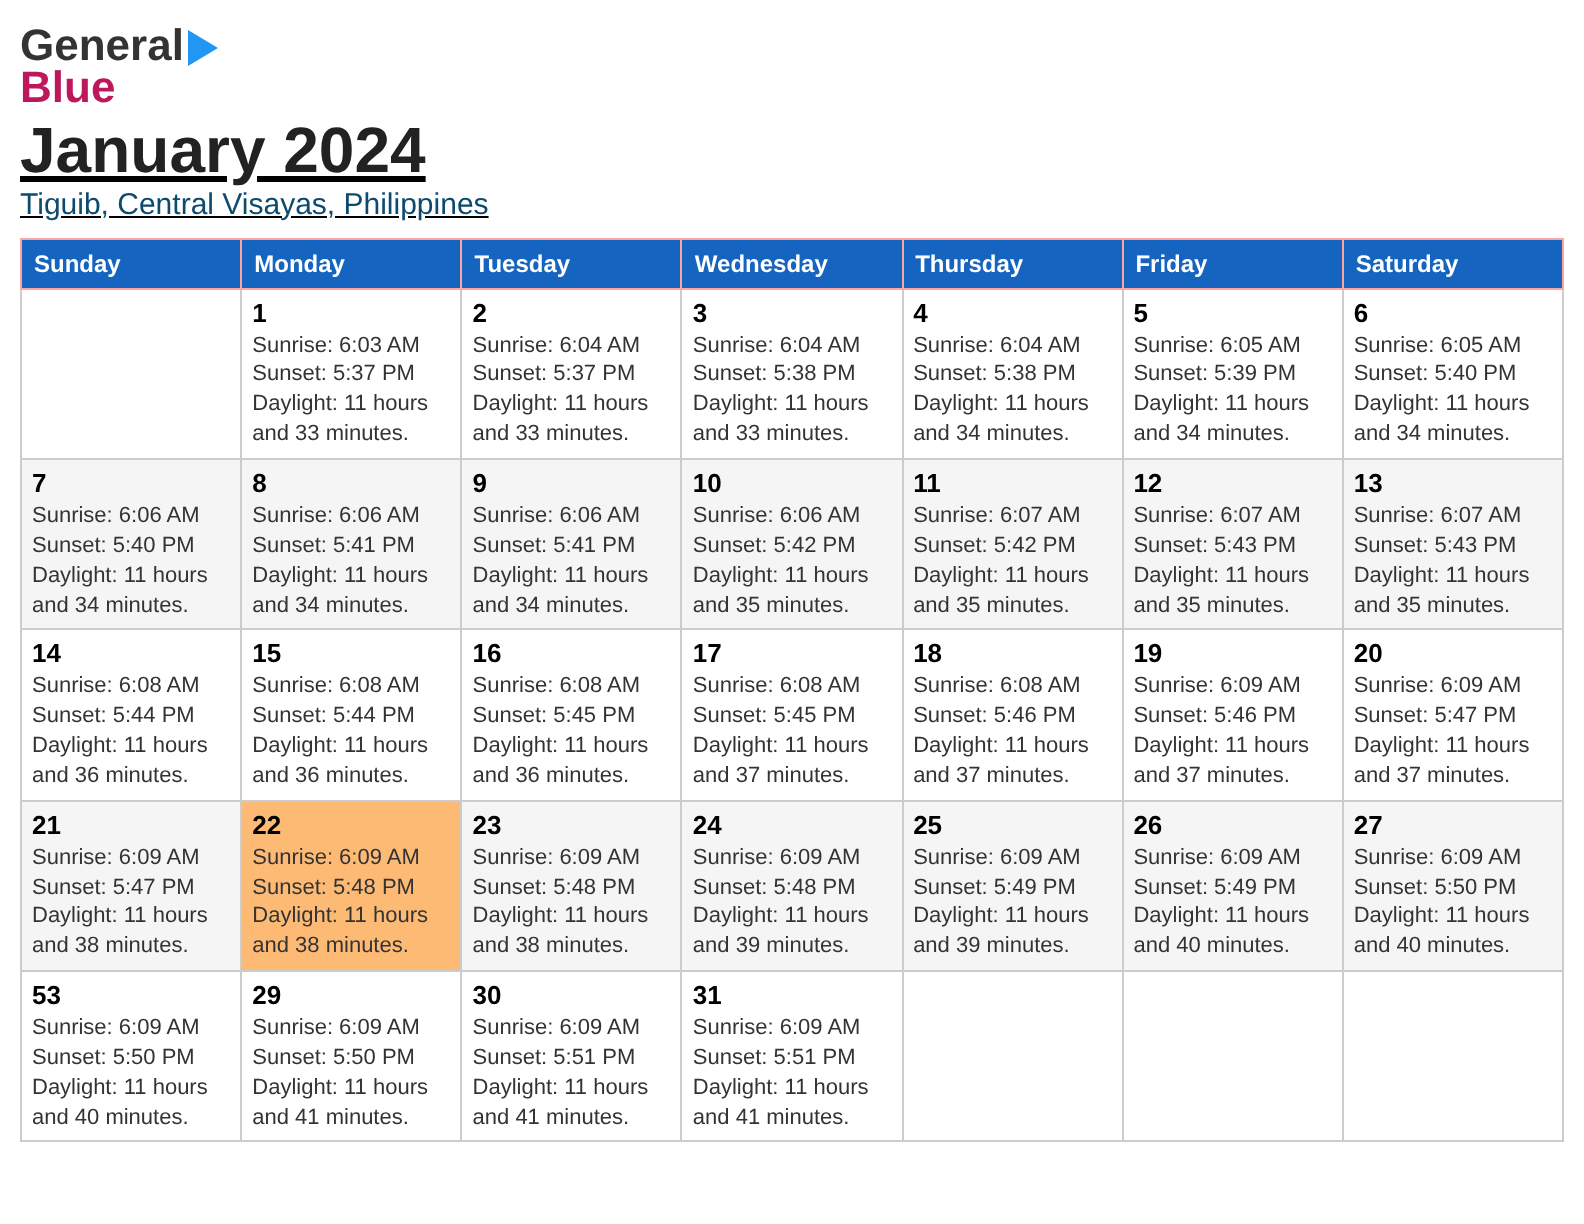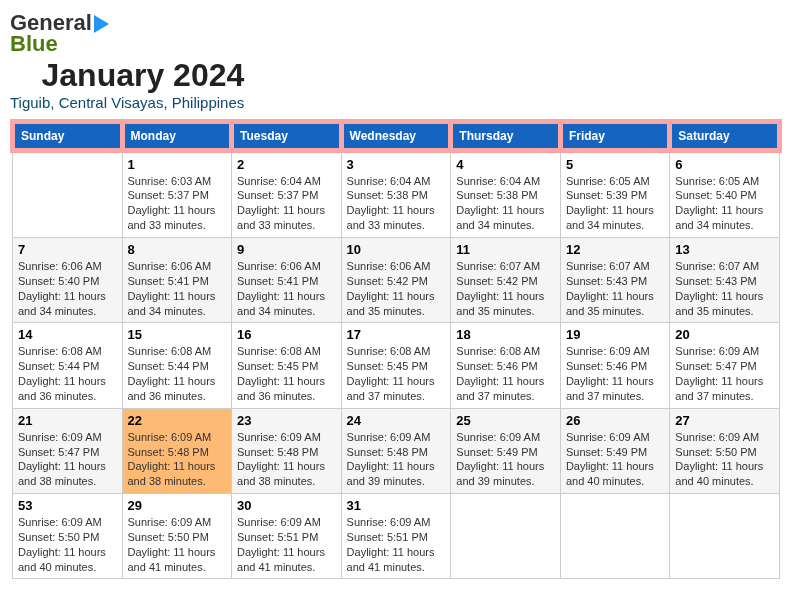--- a/index.html
+++ b/index.html
@@ -11,21 +11,21 @@
       padding: 10px;
     }
     .header {
       display: flex;
       align-items: flex-start;
       justify-content: space-between;
       margin-bottom: 8px;
       flex-direction: column;
     }
     .title-block {
-      text-align: right;
+      text-decoration: underline;
     }
     .title-block h1 {
       font-size: 32px;
       font-weight: bold;
       color: #222;
     }
     .title-block h2 {
       font-size: 15px;
       font-weight: normal;
       color: #0c4a6e;
@@ -35,21 +35,21 @@
       border-collapse: collapse;
       font-size: 11px;
     }
     .calendar th {
       background: #1565c0;
       color: #fff;
       text-align: left;
       padding: 5px 6px;
       font-size: 12px;
       font-weight: bold;
-      border: 5px solid #fca5a5;
+      border: 1px solid #fca5a5;
     }
     .calendar td {
       vertical-align: top;
       padding: 4px 5px;
       border: 1px solid #ccc;
       width: 110px;
       min-height: 70px;
       background: #fff;
     }
     .calendar tr:nth-child(even) td {
@@ -69,21 +69,21 @@
     .logo-container {
       display: flex;
       align-items: center;
     }
     .logo-word {
       font-size: 22px;
       font-weight: bold;
       line-height: 1.15;
     }
     .logo-general { color: #333; }
-    .logo-blue-text { color: #4d7c0f; }
+    .logo-blue-text { color: #be185d; }
     .logo-chevron {
       display: inline-block;
       width: 0;
       height: 0;
       border-top: 9px solid transparent;
       border-bottom: 9px solid transparent;
       border-left: 15px solid #2196f3;
       margin-left: 2px;
       vertical-align: middle;
     }

